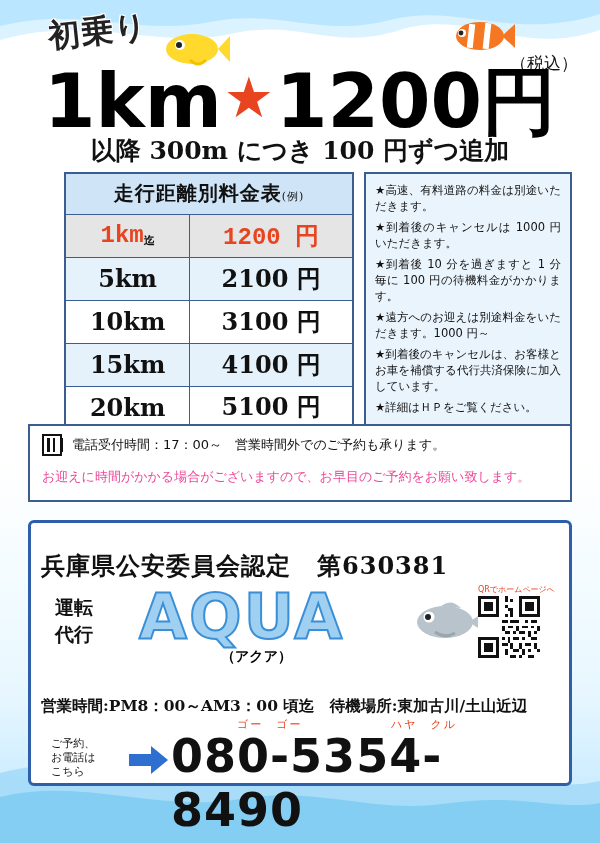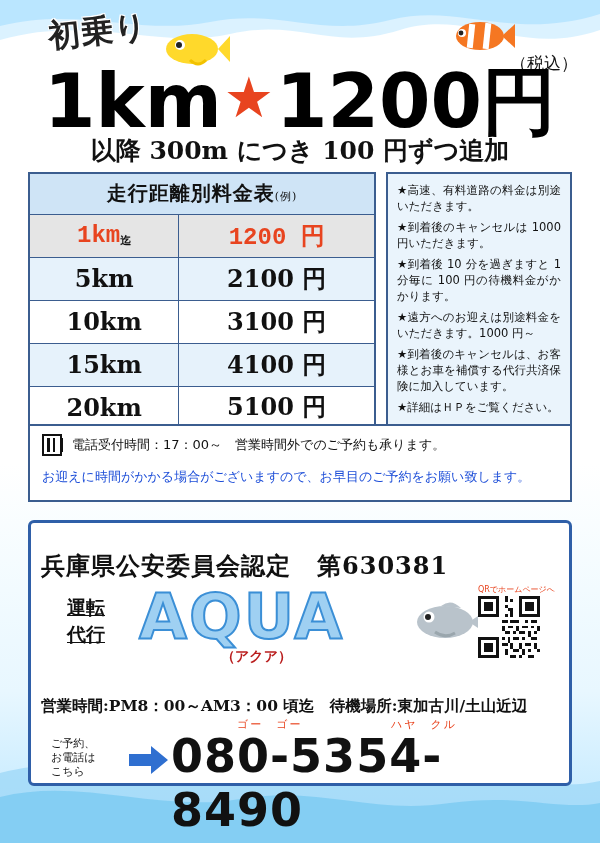--- a/index.html
+++ b/index.html
@@ -70,24 +70,25 @@
   .fish-yellow { position: absolute; left: 160px; top: 26px; z-index: 2; }
   .fish-clown  { position: absolute; left: 452px; top: 14px; z-index: 2; }
 
   
   .midrow {
     position: absolute; top: 172px; left: 28px;
     width: 544px;
     display: flex; gap: 10px;
   }
   .fare-table {
-    width: 348px;
+    width: 290px;
     border-collapse: collapse;
     border: 2px solid #3b5d8f;
     background: #fff;
+    margin-left: 36px;
   }
   .fare-table th {
     background: #cfe4f6;
     border: 1px solid #3b5d8f;
     font-family: "DejaVu Serif", serif;
     font-size: 20px;
     font-weight: bold;
     color: #111;
     padding: 6px 0 7px;
     letter-spacing: 1px;
@@ -142,21 +143,21 @@
     content: ""; position: absolute; left: 9px; top: 2px; width: 6px; height: 14px;
     border-left: 2px solid #111; border-right: 2px solid #111;
   }
   .hours-text {
     font-family: "DejaVu Sans", sans-serif;
     font-size: 13px; color: #111;
   }
   .hours-line2 {
     margin-top: 12px;
     font-family: "DejaVu Sans", sans-serif;
-    font-size: 13px; color: #1d4ed8;
+    font-size: 13px; color: #ec4899;
   }
 
   
   .card {
     position: absolute; top: 520px; left: 28px;
     width: 544px; height: 266px;
     border: 3px solid #2f5fa8;
     border-radius: 6px;
     background: #ffffff;
     padding: 8px 10px;
@@ -169,40 +170,39 @@
     letter-spacing: 1px;
     margin-top: 19px;
   }
   .cert .gap { display: inline-block; width: 26px; }
   .aqua-row {
     position: relative;
     height: 92px;
     margin-top: 4px;
   }
   .unten {
-    position: absolute; left: 26px; top: 8px;
+    position: absolute; left: 14px; top: 8px;
     font-family: "DejaVu Serif", serif;
     font-size: 19px; line-height: 27px; color: #111;
     font-weight: bold;
-    text-decoration: underline;
   }
   .aqua-logo {
     position: absolute; left: 98px; top: -6px;
     font-family: "DejaVu Sans", sans-serif;
     font-weight: bold;
     font-size: 62px;
     letter-spacing: 2px;
     color: #9fd0f2;
     -webkit-text-stroke: 2px #3b8fd6;
     text-shadow: 0 0 0 #3b8fd6;
   }
   .aqua-sub {
     position: absolute; left: 180px; top: 62px;
     font-family: "DejaVu Sans", sans-serif;
-    font-size: 14px; color: #b91c1c; font-weight: bold;
+    font-size: 14px; color: #000000; font-weight: bold;
   }
   .fish-gray { position: absolute; left: 370px; top: 10px; }
   .qr-wrap { position: absolute; right: 4px; top: -2px; text-align: center; }
   .qr-label {
     font-size: 8px; color: #e8441f; font-family: "DejaVu Sans", sans-serif;
     margin-bottom: 1px; white-space: nowrap;
   }
   .qr { width: 62px; height: 62px; display: block; }
 
   .hours2 {

